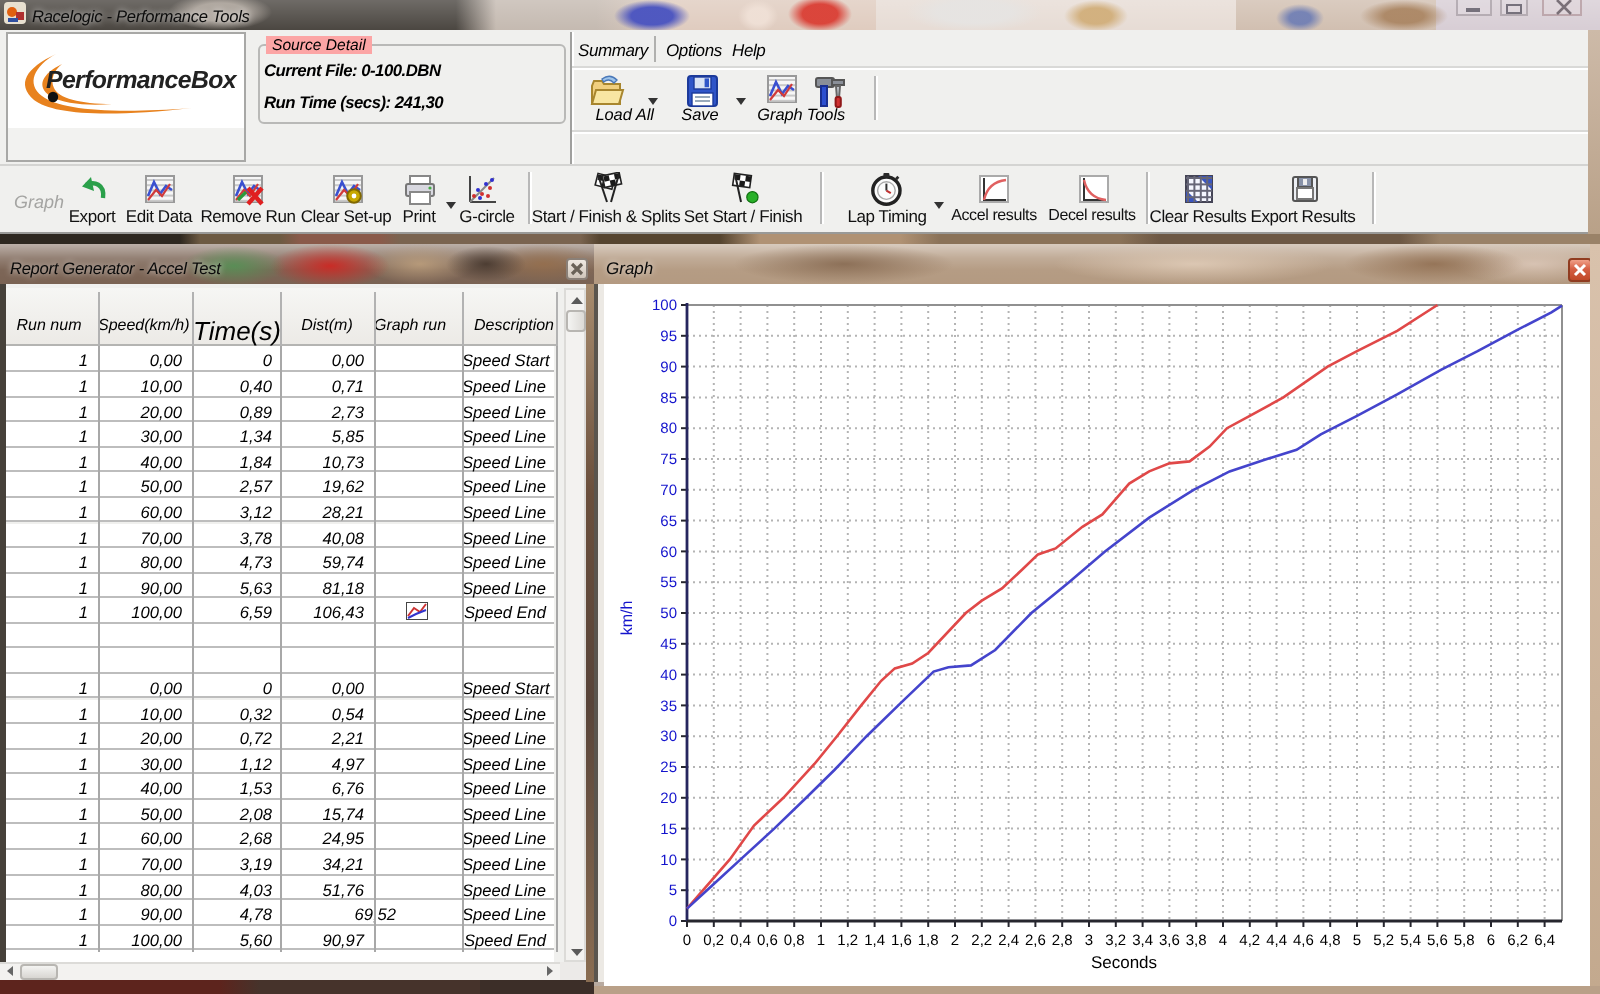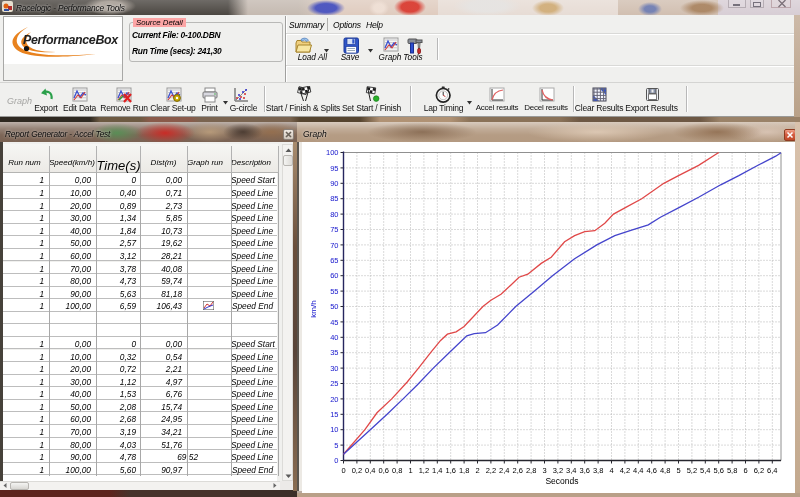--- a/index.html
+++ b/index.html
@@ -282,21 +282,21 @@
     </svg>
 
 <div class="abs" style="left:0;top:142px;width:293px;height:347px;background:#f0f0ee"></div>
 
 <div class="abs" style="left:0;top:144px;width:278px;height:29.4px;background:linear-gradient(180deg,#f6f6f4,#eceae6);border-bottom:1px solid #b4b4b2;font-size:10px;color:#000">
       <div style="position:absolute;left:0px;width:49px;top:14px;text-align:center;font-size:8px">Run num</div>
       <div style="position:absolute;left:49px;width:47px;top:14px;font-size:8px">Speed(km/h)</div>
       <div style="position:absolute;left:96px;width:45px;top:14px;text-align:center;font-size:13px">Time(s)</div>
       <div style="position:absolute;left:140px;width:47px;top:14px;text-align:center;font-size:8px">Dist(m)</div>
       <div style="position:absolute;left:187px;width:44px;top:14px;text-align:left;font-size:8px">Graph run</div>
-      <div style="position:absolute;left:231px;width:46px;top:14px;text-align:left;font-size:8px">Description</div>
+      <div style="position:absolute;left:231px;width:46px;top:14px;text-align:right;font-size:8px">Description</div>
       <div style="position:absolute;left:49px;top:2px;height:28px;width:1px;background:#b2b2b2"></div>
       <div style="position:absolute;left:96px;top:2px;height:28px;width:1px;background:#b2b2b2"></div>
       <div style="position:absolute;left:140px;top:2px;height:28px;width:1px;background:#b2b2b2"></div>
       <div style="position:absolute;left:187px;top:2px;height:28px;width:1px;background:#b2b2b2"></div>
       <div style="position:absolute;left:231px;top:2px;height:28px;width:1px;background:#b2b2b2"></div>
       <div style="position:absolute;left:278px;top:2px;height:28px;width:1px;background:#b2b2b2"></div>
     </div>
 
 <div class="abs" style="left:0;top:0;width:278px;height:347px">
 <div class="row" style="top:173.4px">

